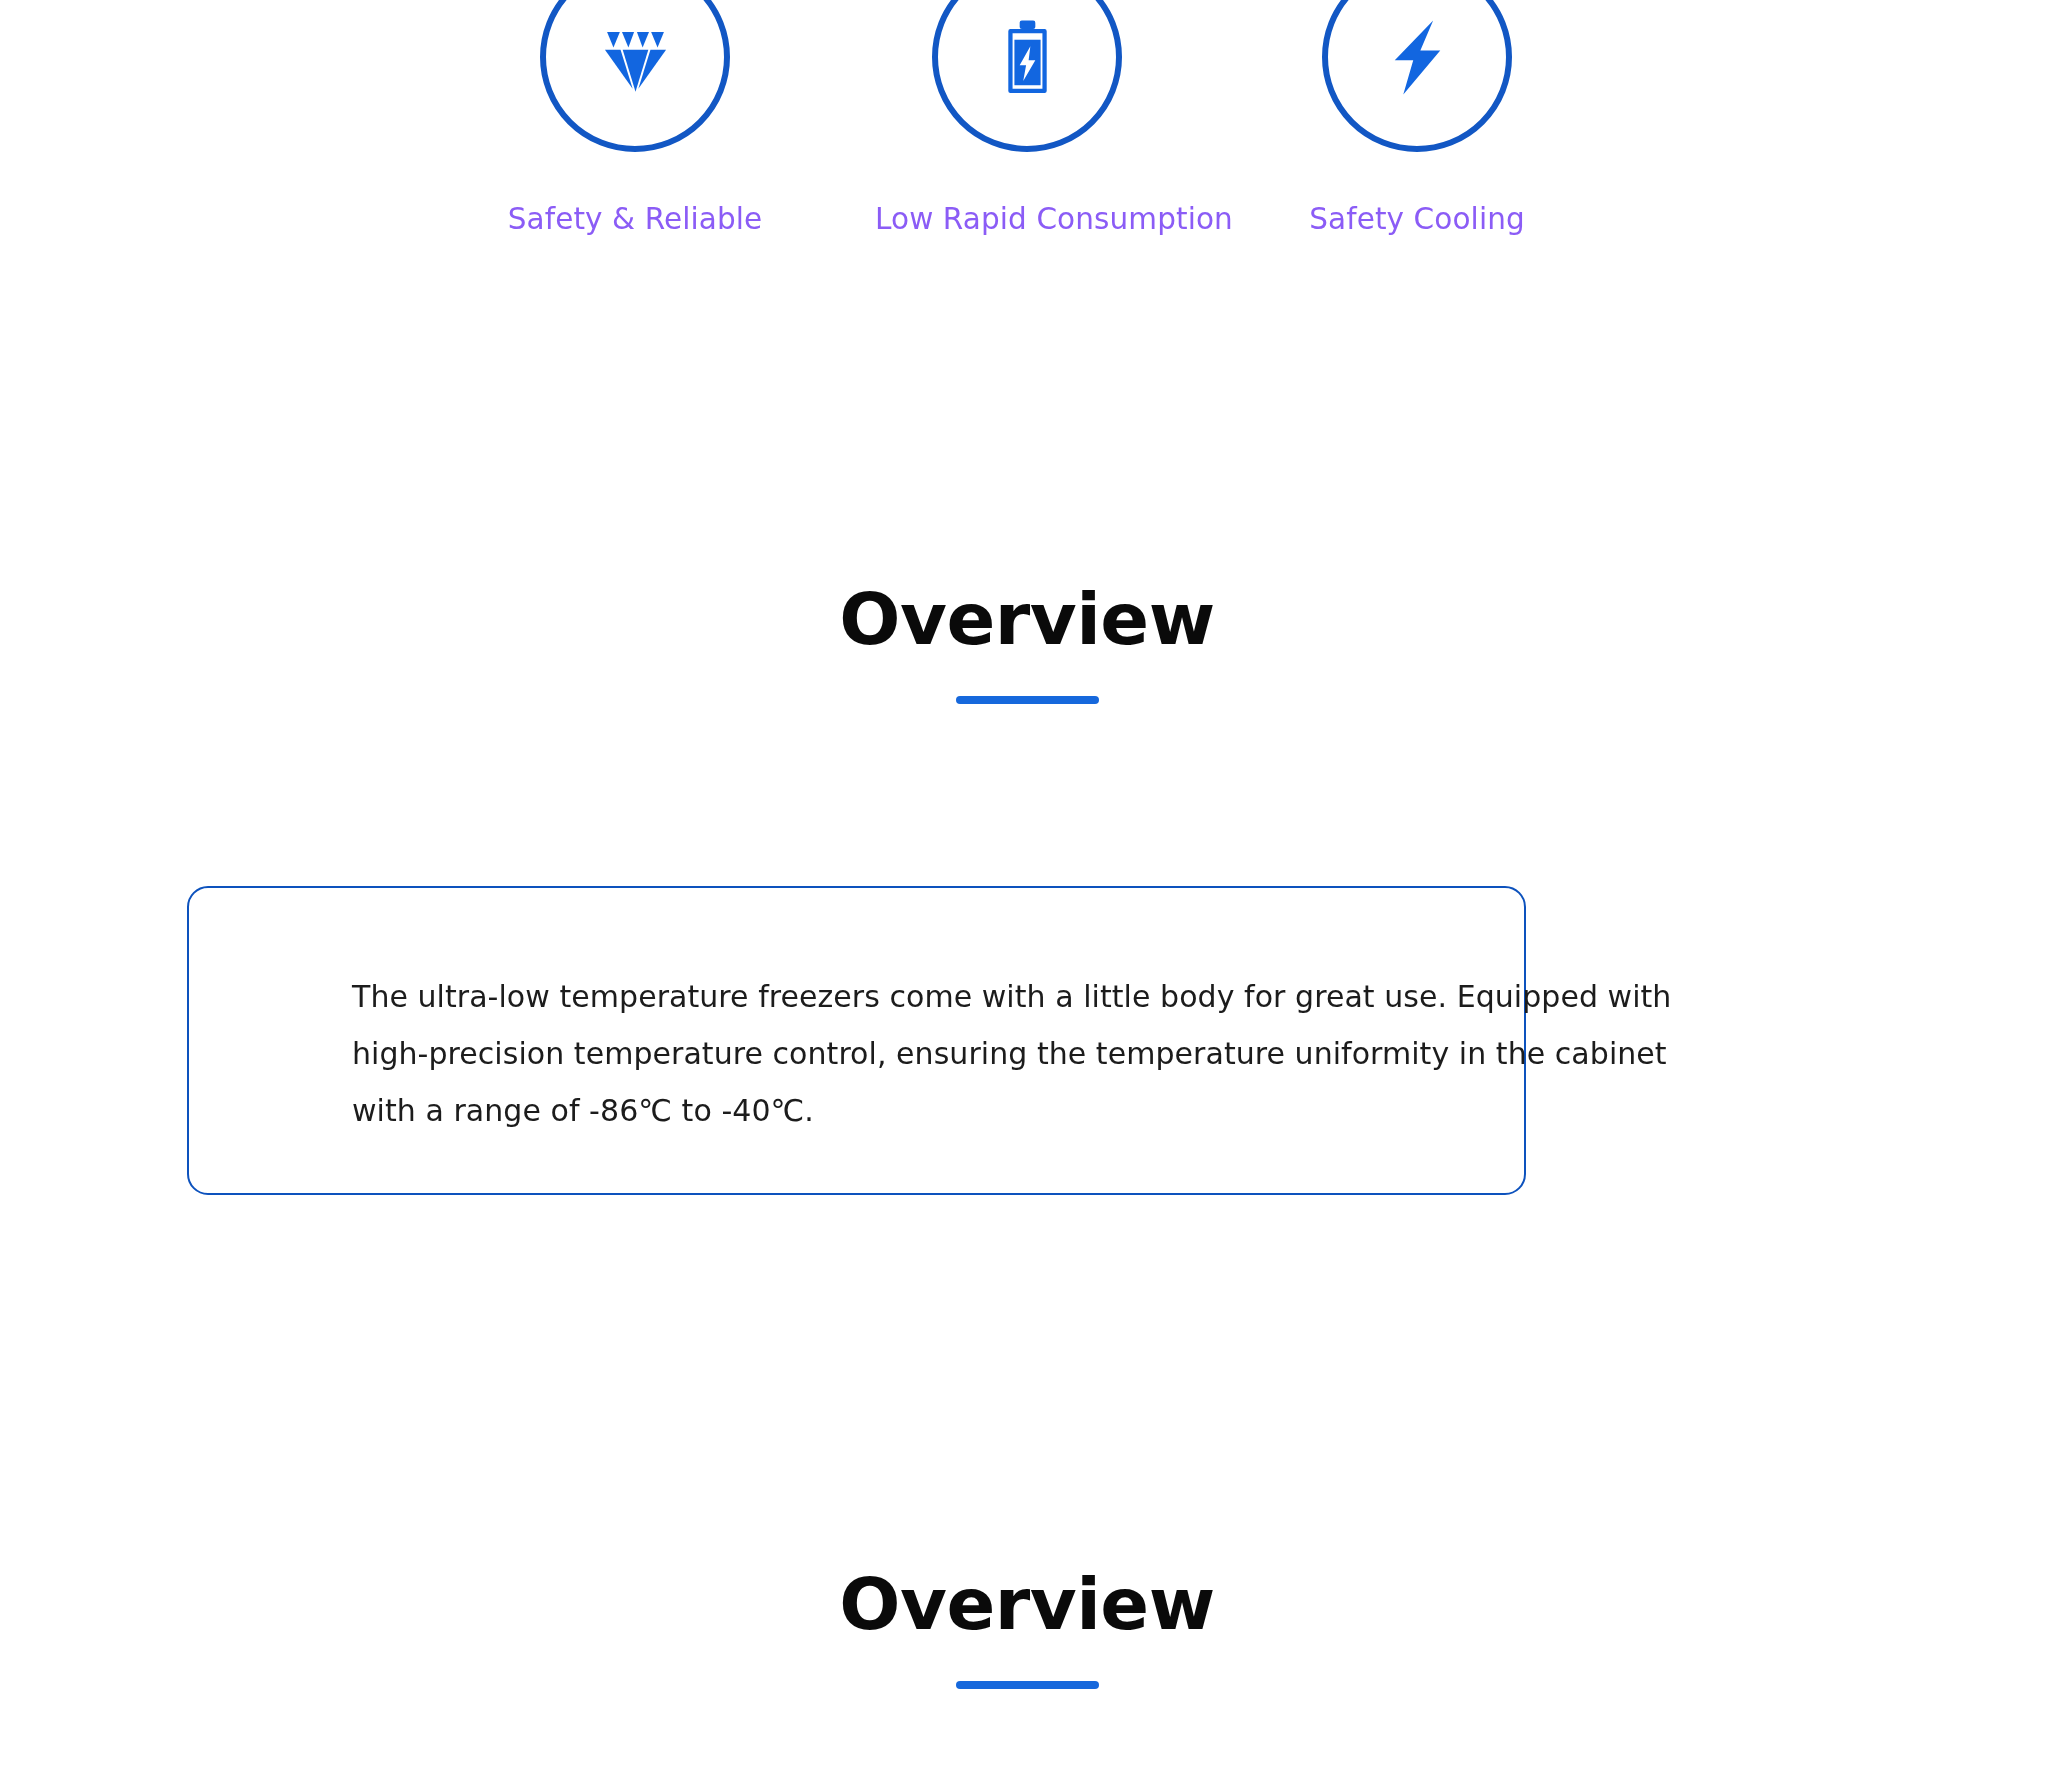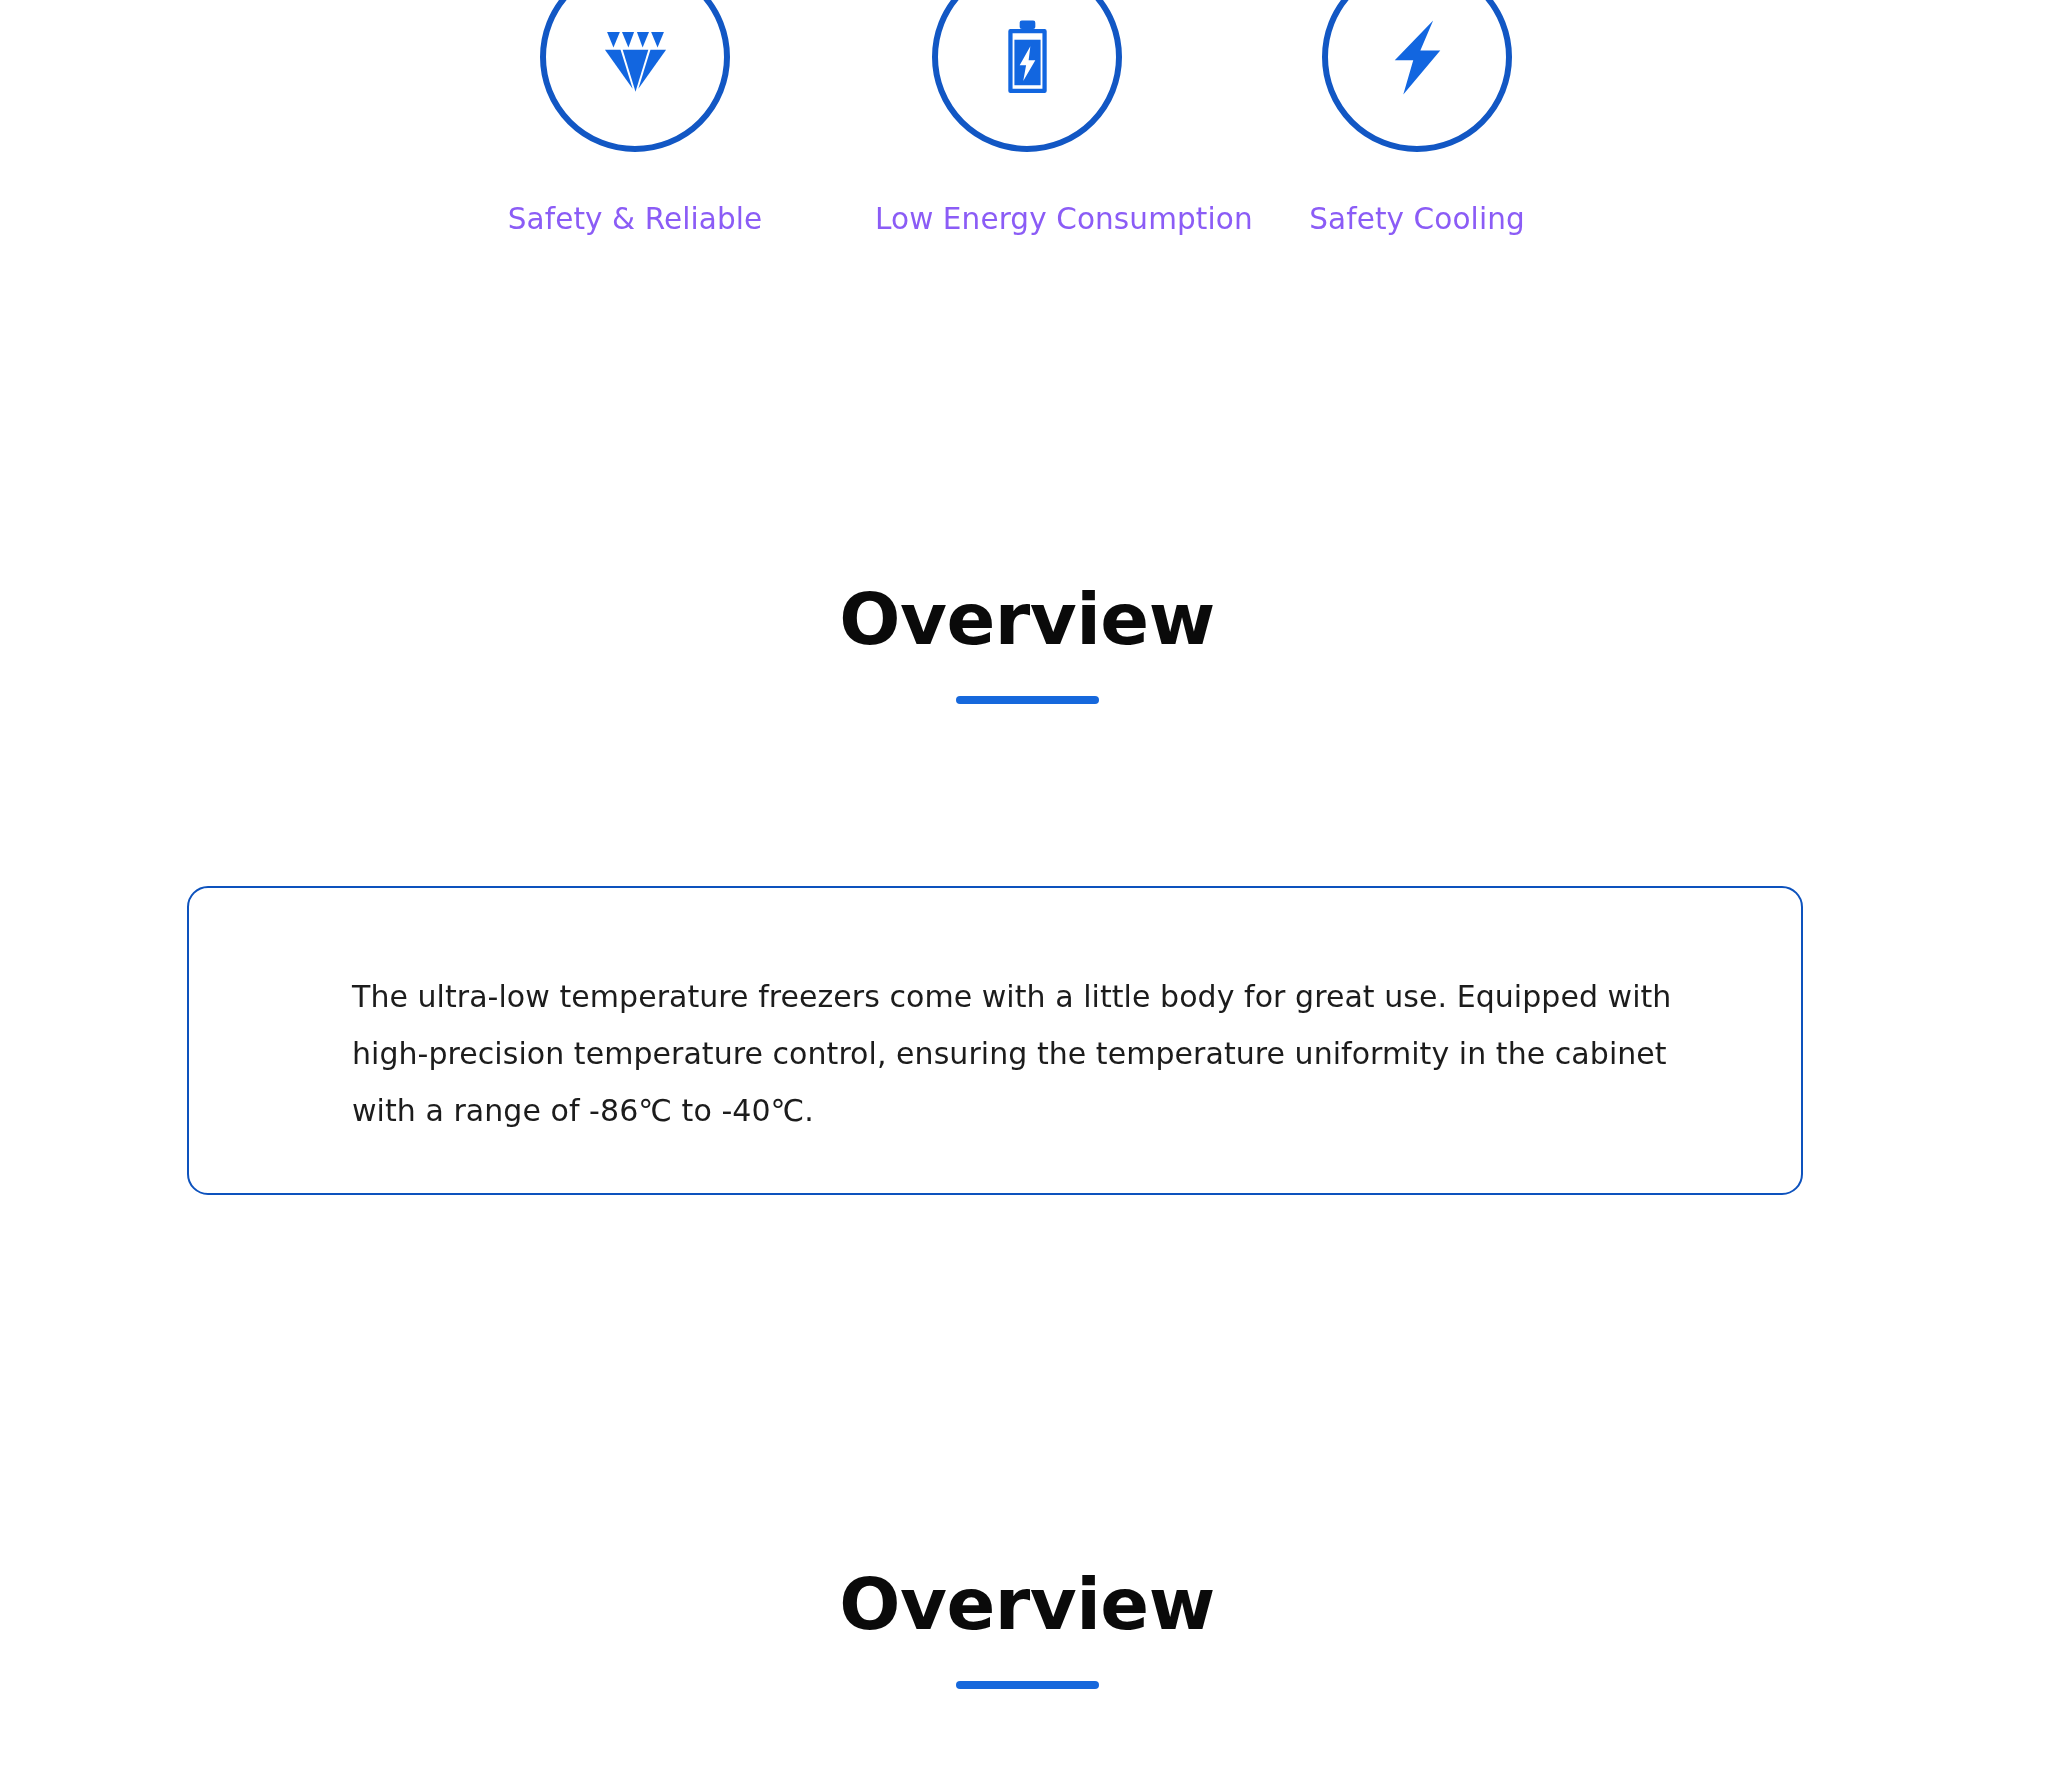--- a/index.html
+++ b/index.html
@@ -82,21 +82,21 @@
   }
 
   #overview-heading { top: 582px; }
   #advantage-heading { top: 1567px; }
 
   
   .overview-card {
     position: absolute;
     left: 187px;
     top: 886px;
-    width: 1616px;
+    width: 1339px;
     height: 309px;
     box-sizing: border-box;
     border: 2.9px solid #0d52bd;
     border-radius: 21px;
     background: #ffffff;
   }
   .overview-text {
     position: absolute;
     left: 163px;
     top: 80px;
@@ -139,21 +139,21 @@
           <g fill="#1266e0">
             <rect x="26.5" y="6" width="11" height="6" rx="1.5"></rect>
             <path d="M20 12 h24 a1.5 1.5 0 0 1 1.5 1.5 v42 a1.5 1.5 0 0 1 -1.5 1.5 h-24 a1.5 1.5 0 0 1 -1.5 -1.5 v-42 a1.5 1.5 0 0 1 1.5 -1.5 z
                      M21.5 15 v39 h21 v-39 z"></path>
             <rect x="22.8" y="19.5" width="18.4" height="32"></rect>
             <polygon points="34,24 26.5,37.5 31,37.5 29,48.5 37.5,34 32.8,34" fill="#ffffff"></polygon>
           </g>
         </svg>
       </span>
     </div>
-    <div class="feature-label">Low Energy Consumption</div>
+    <div class="feature-label">Low Rapid Consumption</div>
   </div>
 
   <div class="feature-item f2">
     <div class="icon-circle">
       <span>
         <svg width="91" height="91" viewBox="0 0 64 64" aria-hidden="true">
           <polygon fill="#1266e0" points="43,6 16,34 29,34 22,58 48,27 34,27"></polygon>
         </svg>
       </span>
     </div>

